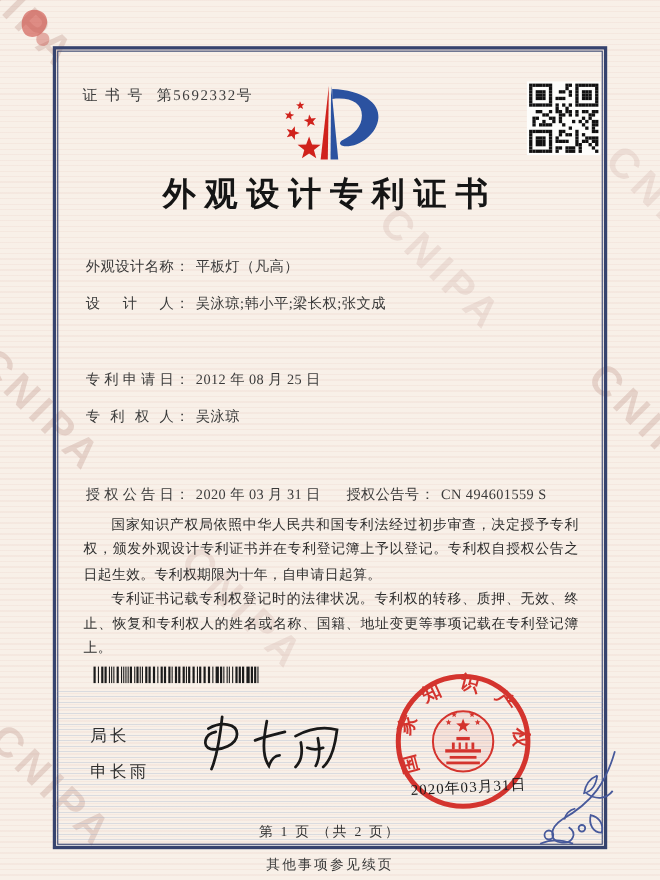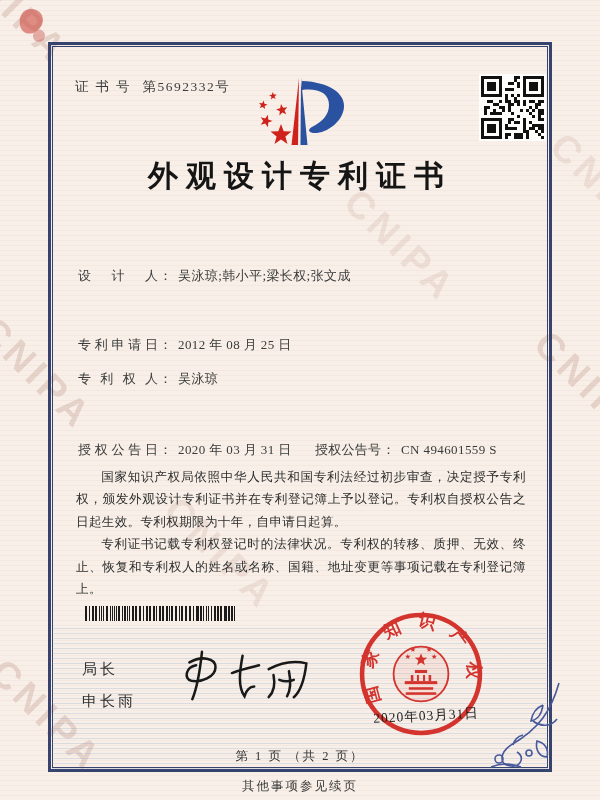--- a/index.html
+++ b/index.html
@@ -564,20 +564,23 @@
       <i style="background:#111"></i>
       <i style=""></i>
       <i style=""></i>
       <i style=""></i>
       <i style=""></i>
       <i style="background:#111"></i>
     </div>
 
   <div class="title">外观设计专利证书</div>
 
+  <div class="row" style="top:233px">
+    <span class="flabel">外观设计名称</span><span class="fcolon">：</span><span class="fvalue">平板灯（凡高）</span>
+  </div>
   <div class="row" style="top:267px">
     <span class="flabel">设计人</span><span class="fcolon">：</span><span class="fvalue">吴泳琼;韩小平;梁长权;张文成</span>
   </div>
   <div class="row" style="top:336px">
     <span class="flabel">专利申请日</span><span class="fcolon">：</span><span class="fvalue">2012 年 08 月 25 日</span>
   </div>
   <div class="row" style="top:370px">
     <span class="flabel">专利权人</span><span class="fcolon">：</span><span class="fvalue">吴泳琼</span>
   </div>
   <div class="row" style="top:441px">

